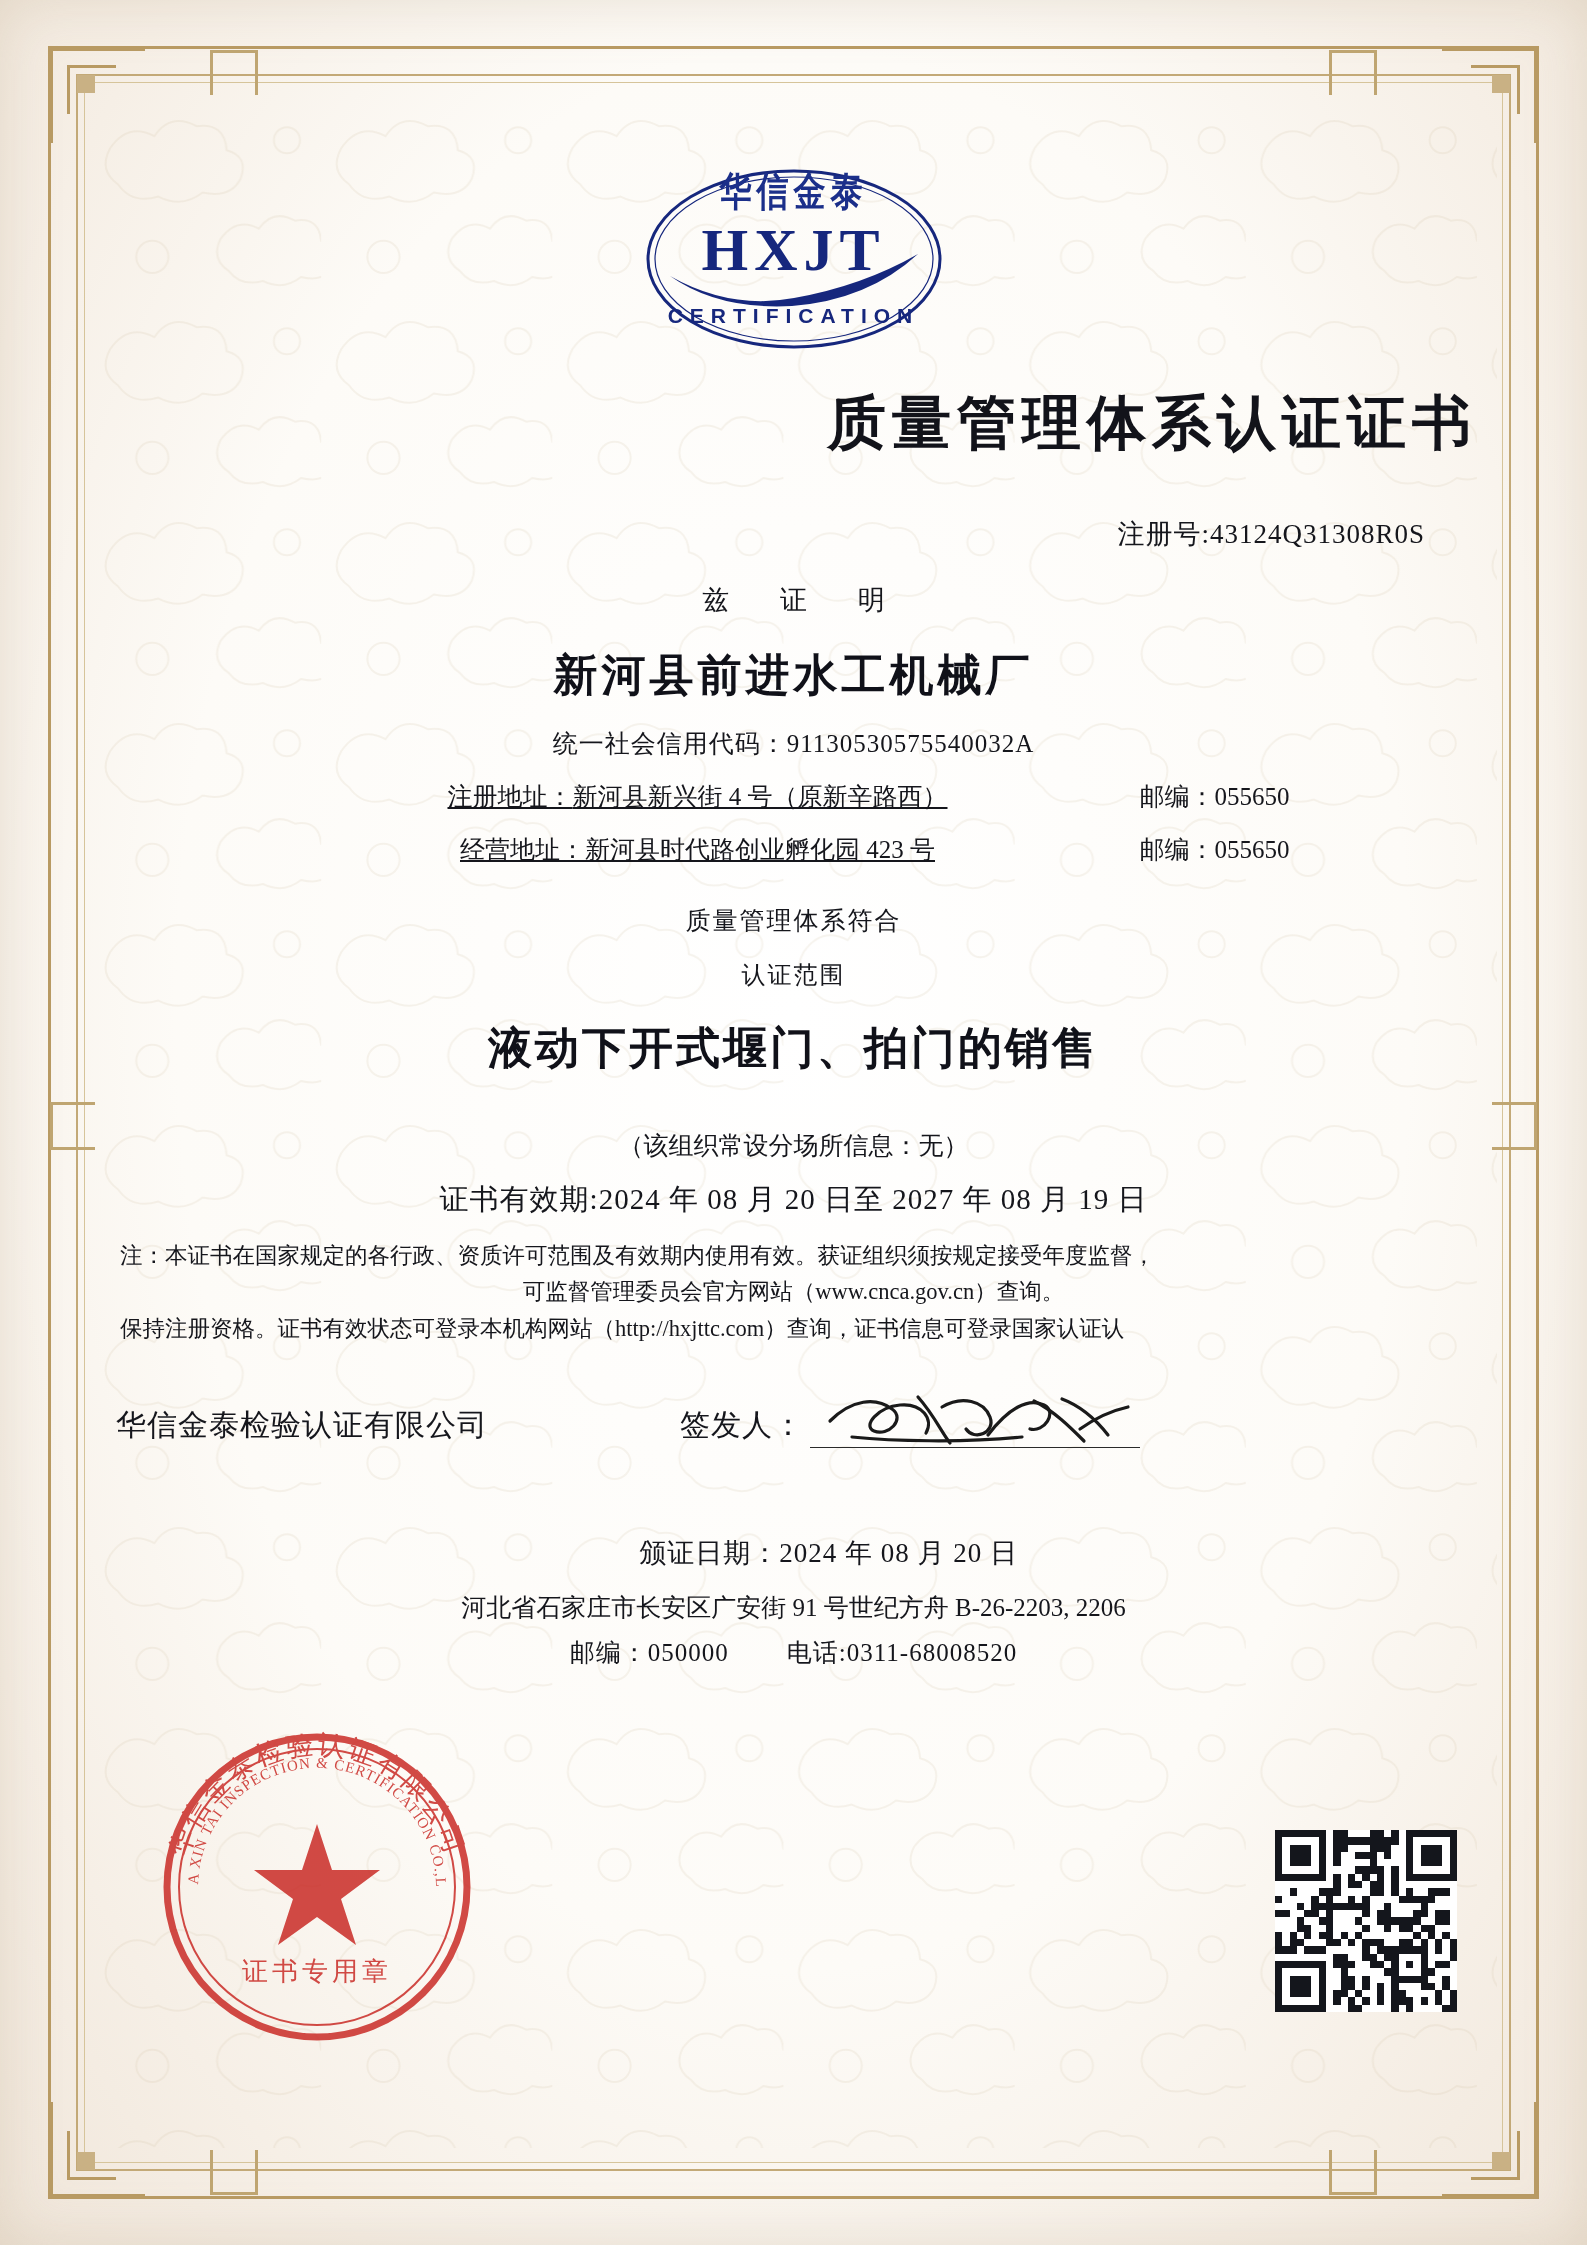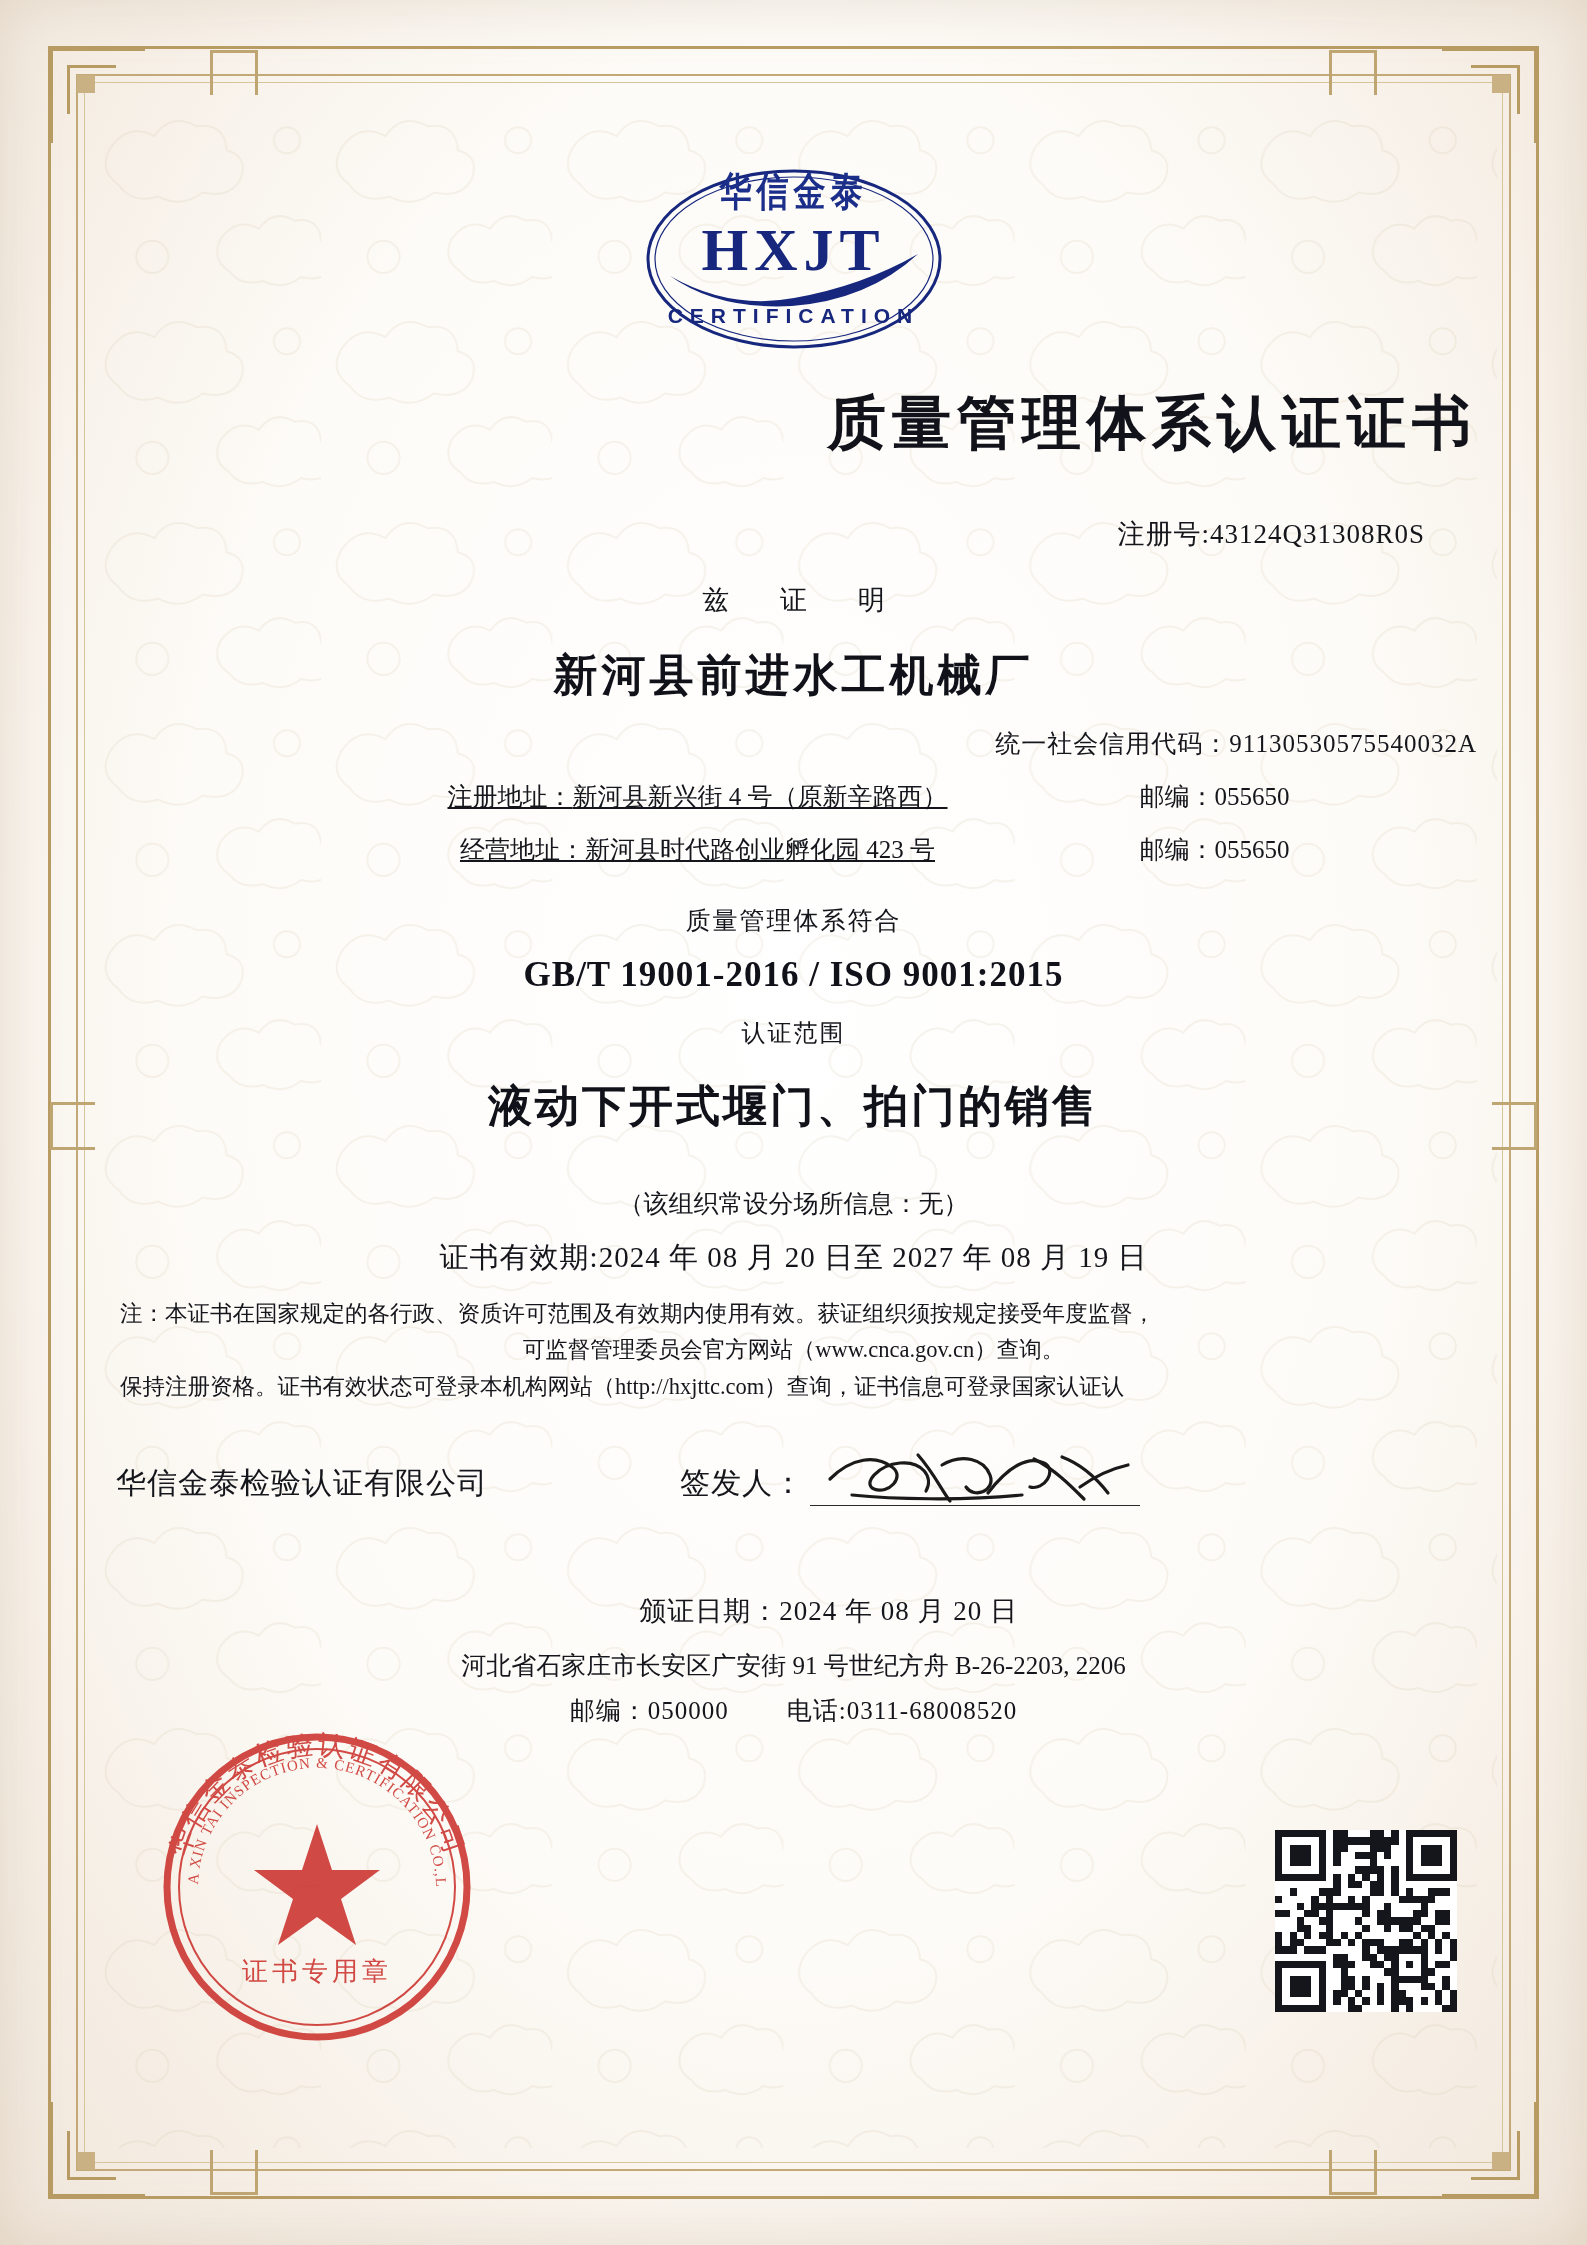--- a/index.html
+++ b/index.html
@@ -203,21 +203,21 @@
     margin-top: 28px;
     text-align: center;
     font-weight: bold;
     font-size: 44px;
     letter-spacing: 4px;
     color: #101119;
   }
 
   .usci {
     margin-top: 22px;
-    text-align: right;
+    text-align: center;
     font-size: 25px;
     letter-spacing: 1px;
     color: #15161c;
   }
 
   .addr-row {
     margin-top: 20px;
     display: flex;
     justify-content: center;
     font-size: 25px;
@@ -458,21 +458,20 @@
 
     <div class="addr-row">
       <div class="addr-left">
         <span class="label">经营地址：</span><span class="value">新河县时代路创业孵化园 423 号</span>
       </div>
       <div class="zip">邮编：055650</div>
     </div>
 
     <div class="conform">质量管理体系符合</div>
 
-    <div class="standard">GB/T 19001-2016 / ISO 9001:2015</div>
 
     <div class="scope-label">认证范围</div>
 
     <div class="scope">
       <div>液动下开式堰门、拍门的销售</div>
     </div>
 
     <div class="branch">（该组织常设分场所信息：无）</div>
 
     <div class="validity">证书有效期:2024 年 08 月 20 日至 2027 年 08 月 19 日</div>

